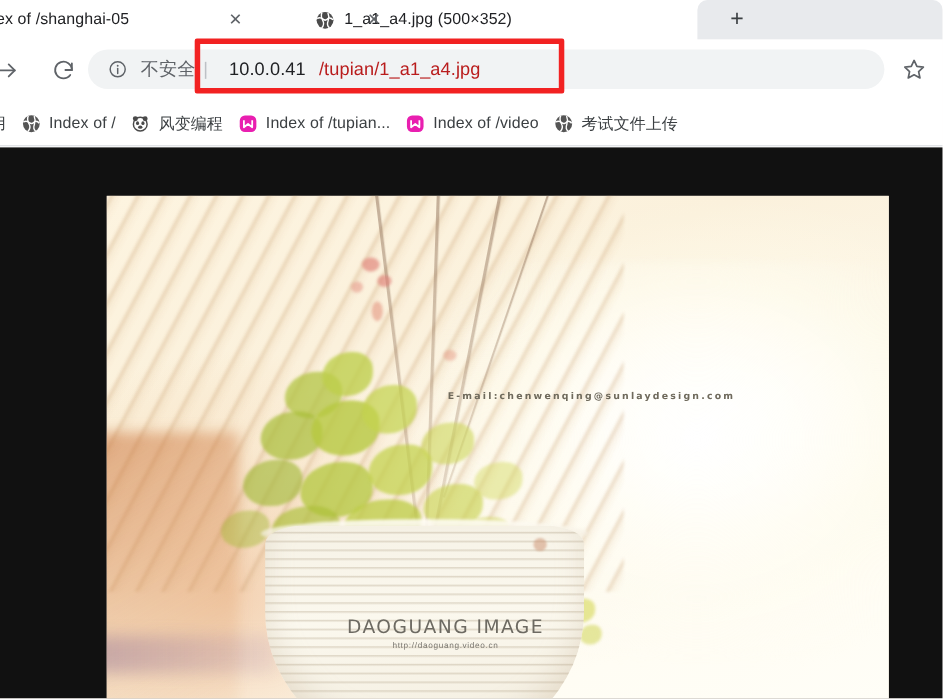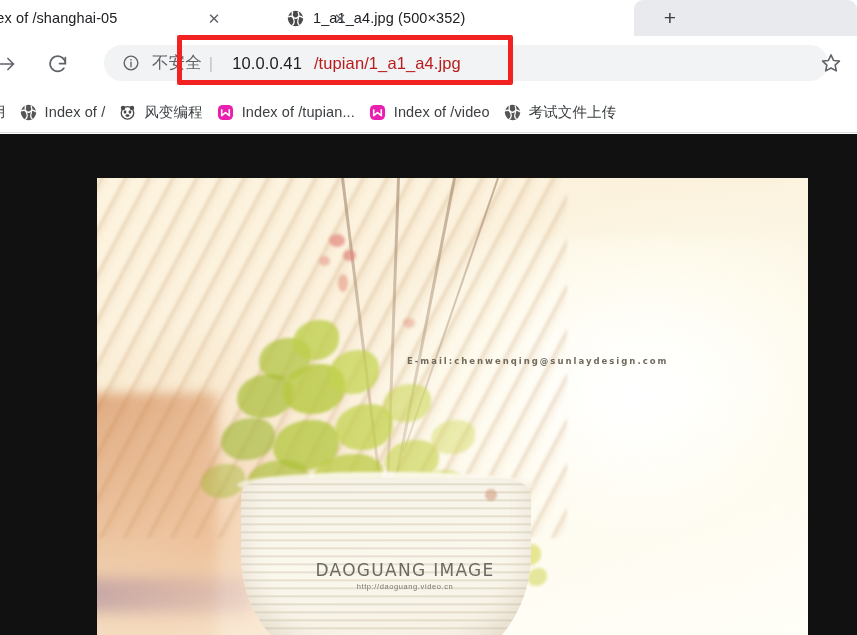--- a/index.html
+++ b/index.html
@@ -86,21 +86,21 @@
     width: 34px; height: 34px;
     display: flex; align-items: center; justify-content: center;
     color: #5f6368;
     flex: 0 0 auto;
   }
   .nav-forward { margin-left: -10px; }
   .nav-reload  { margin-left: 17px; }
 
   .omnibox {
     position: absolute;
-    left: 104px; top: 45px;
+    left: 80px; top: 45px;
     width: 724px; height: 36px;
     background: #f1f3f4;
     border-radius: 18px;
     display: flex; align-items: center;
   }
   .omni-info {
     width: 18px; height: 18px;
     margin-left: 18px;
     flex: 0 0 18px;
   }

